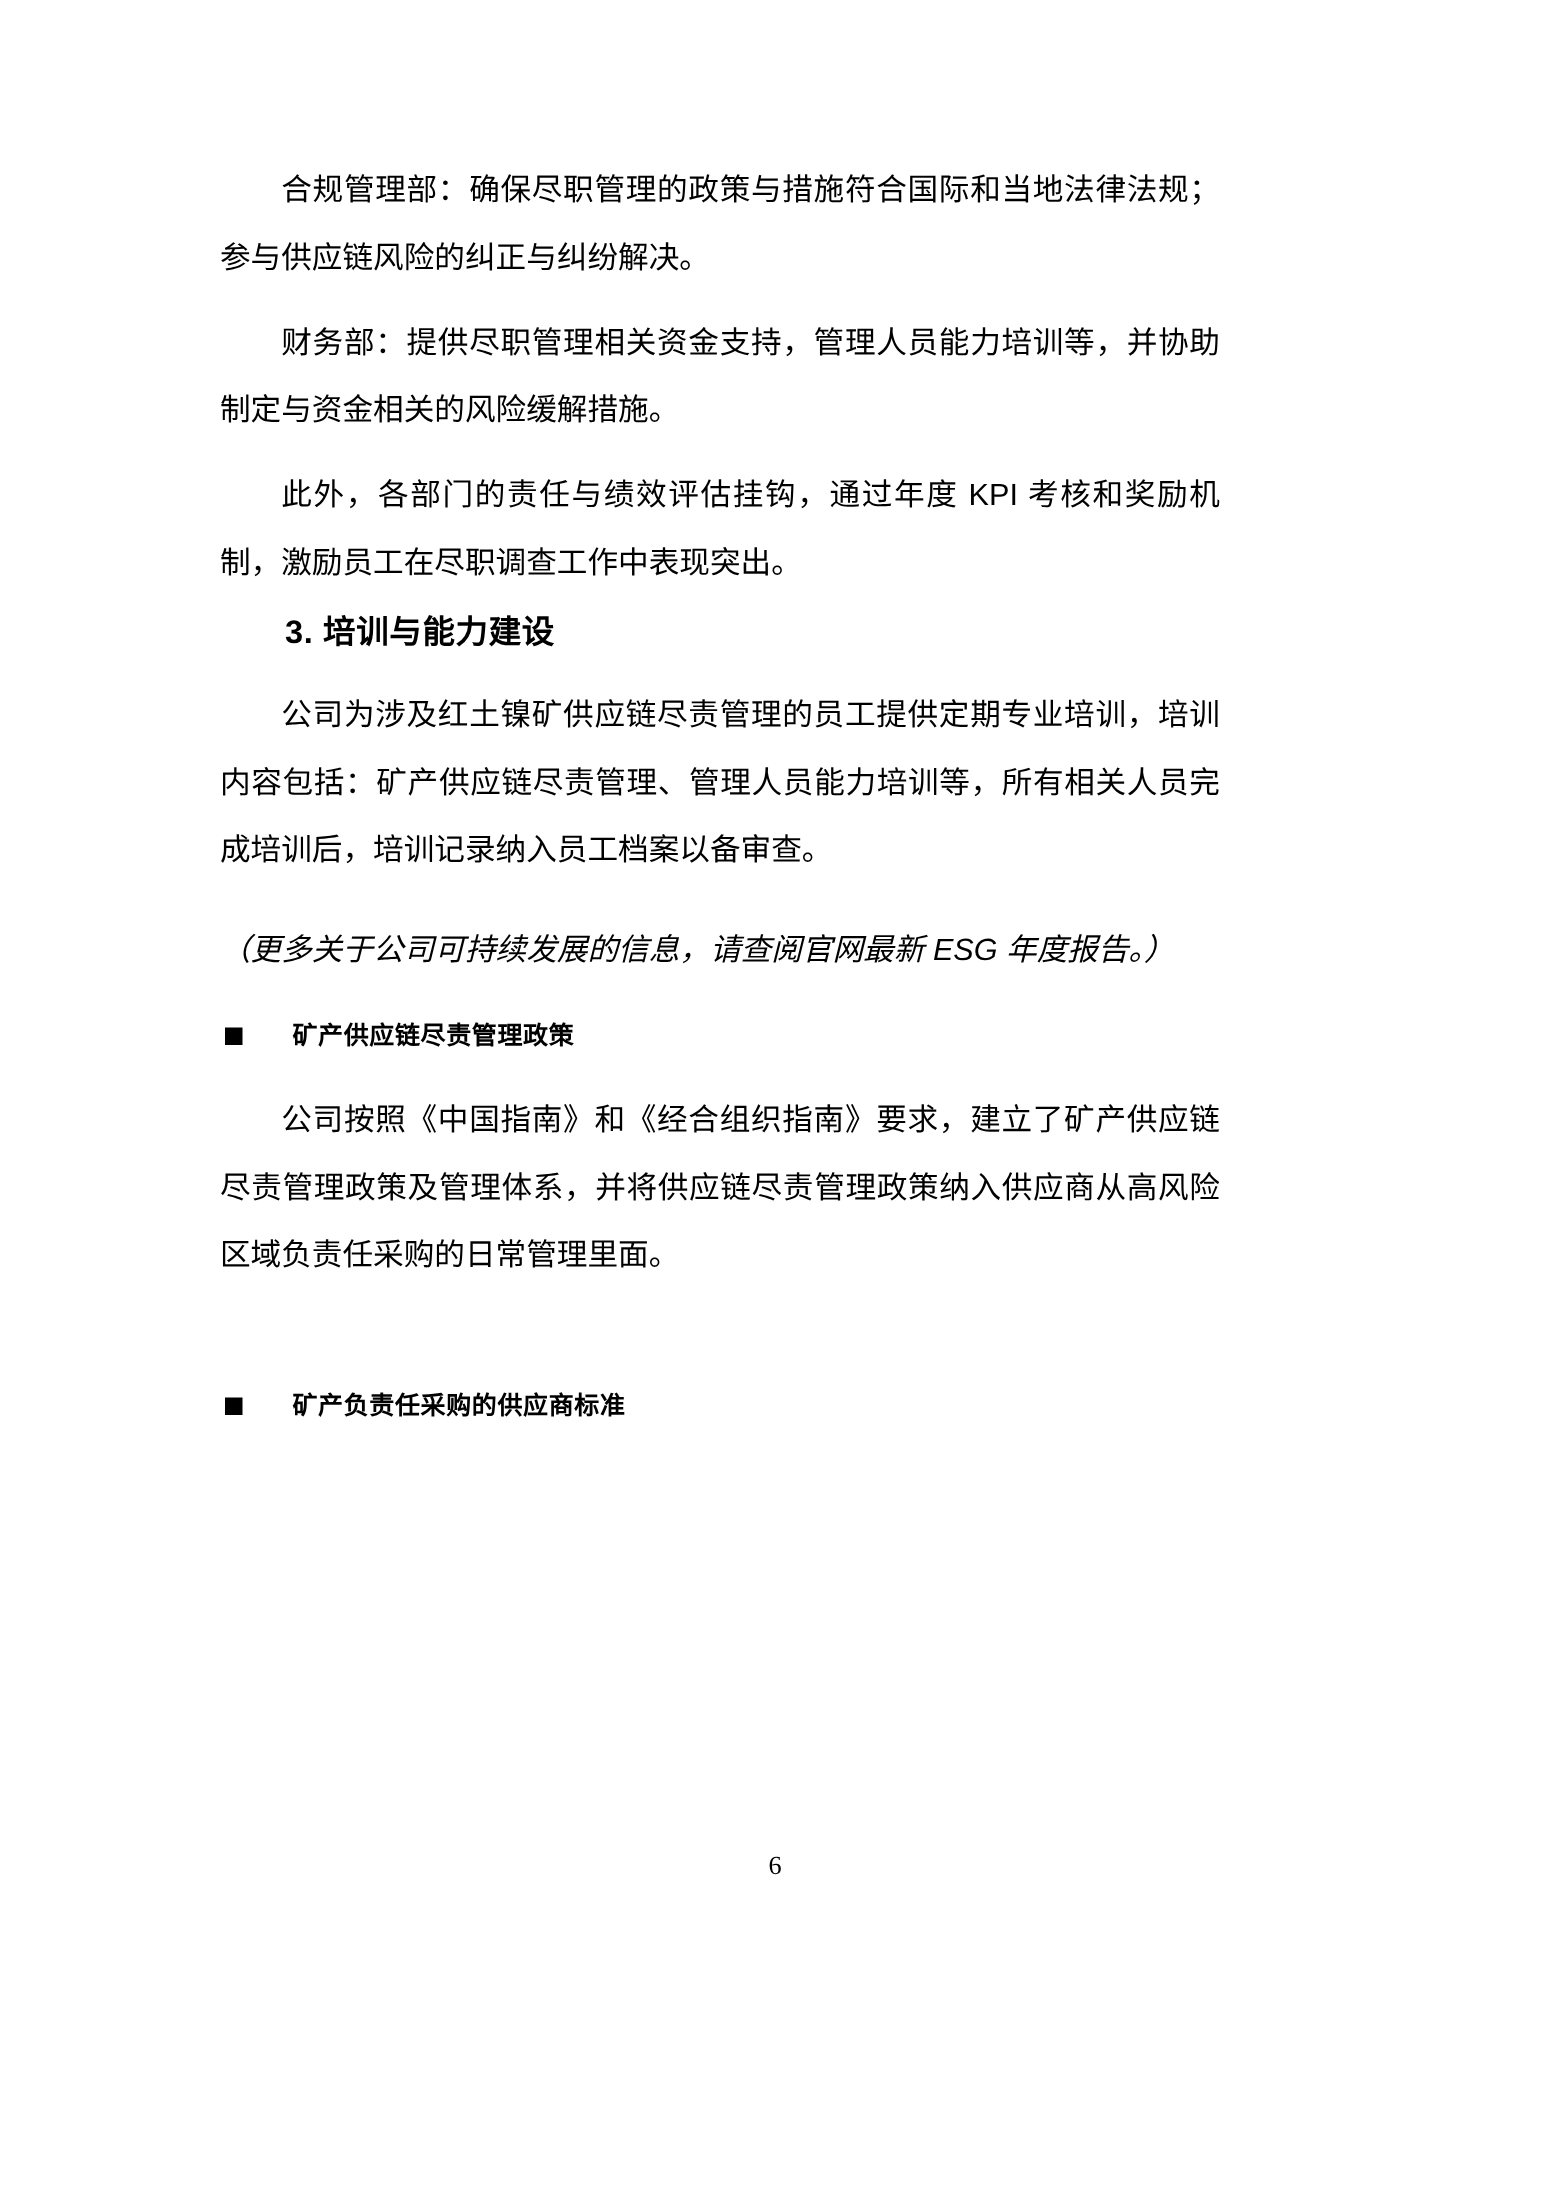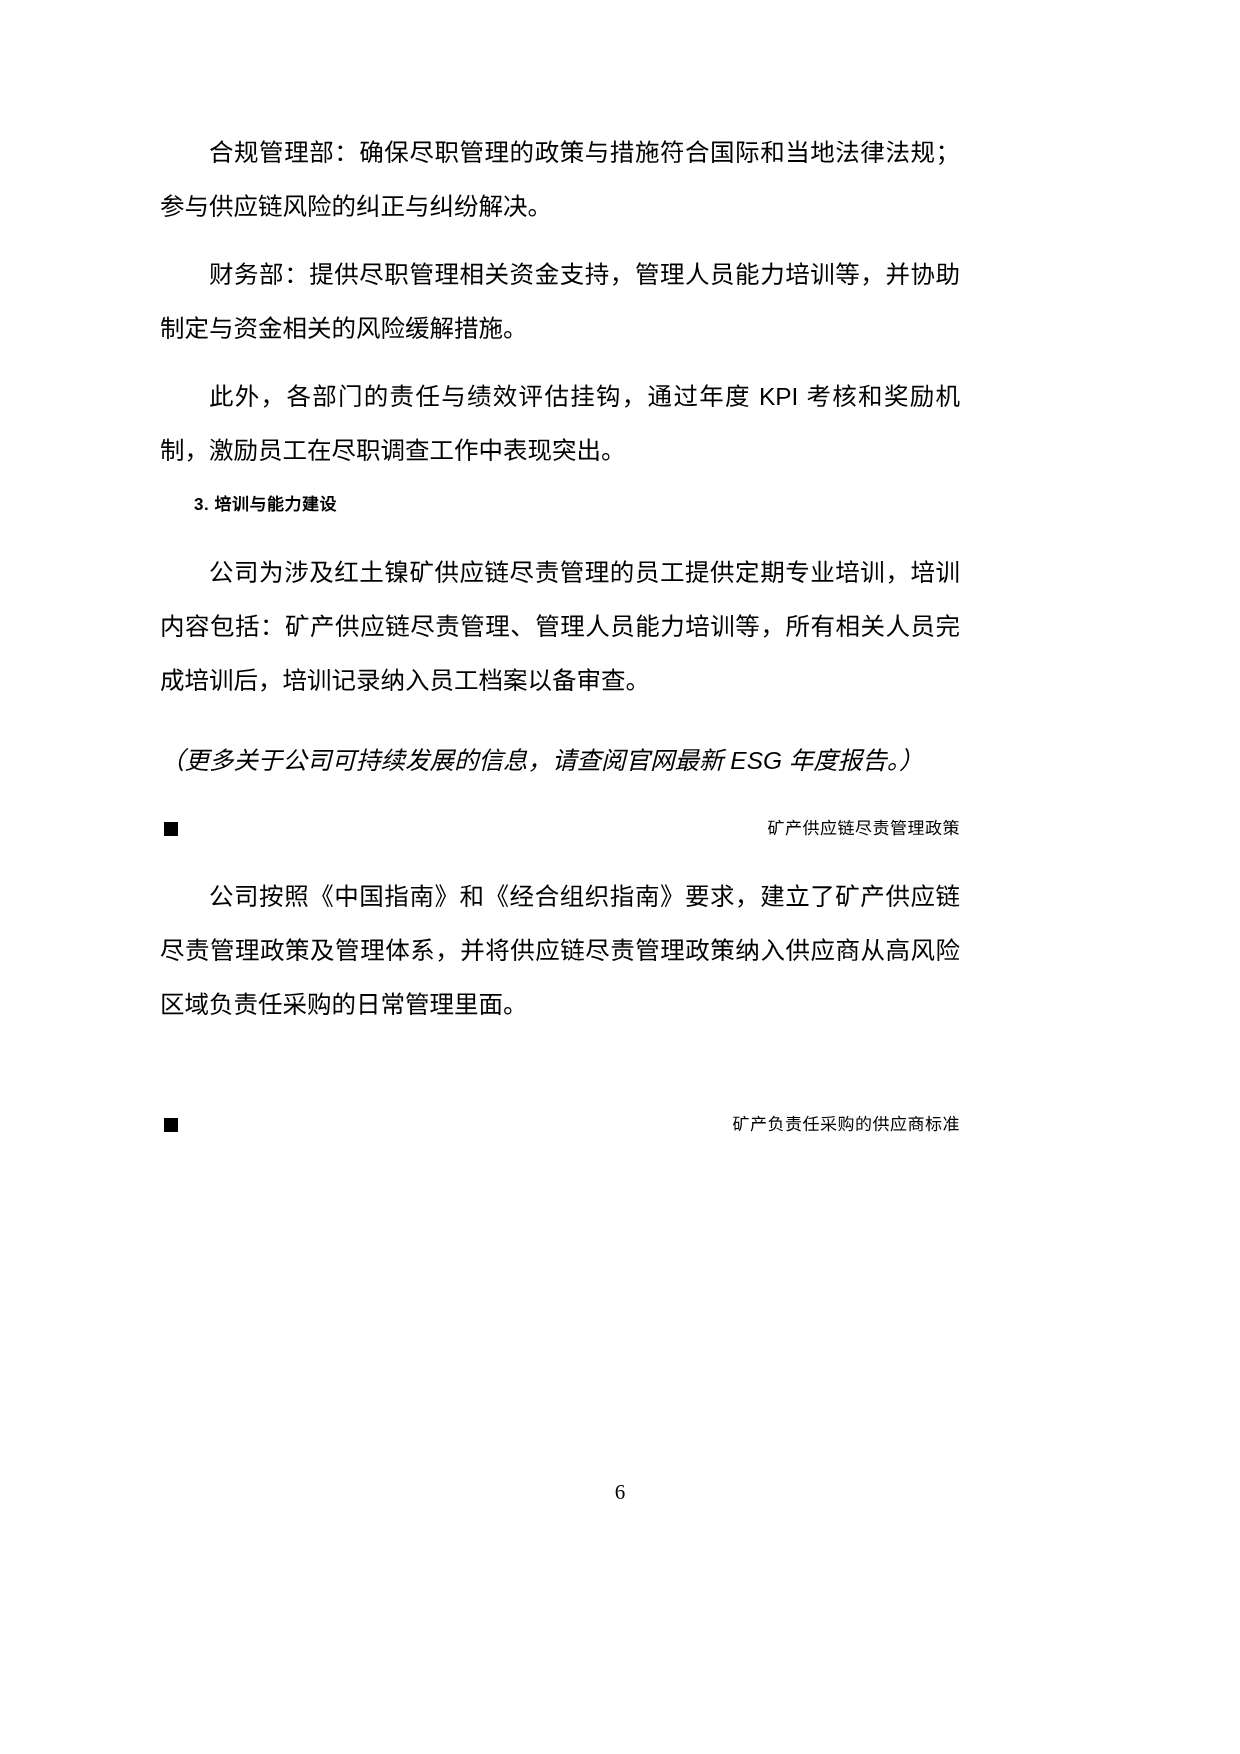--- a/index.html
+++ b/index.html
@@ -14,21 +14,21 @@
     height: 1754px;
     margin: 0 auto;
     background: #ffffff;
     box-sizing: border-box;
     font-family: "Liberation Sans", "DejaVu Sans", sans-serif;
     color: #000000;
     overflow: hidden;
   }
   .content {
     position: absolute;
-    left: 160px;
+    left: 176px;
     top: 126px;
     width: 800px;
   }
   
   .para {
     font-size: 24.5px;
     line-height: 54px;
     text-align: justify;
     text-justify: inter-ideograph;
     text-indent: 2em;
@@ -37,41 +37,40 @@
     word-break: break-all;
     font-weight: 400;
   }
   
   .para-noindent {
     text-indent: 0;
     font-style: italic;
   }
   
   .heading-num {
-    font-size: 17px;
+    font-size: 26px;
     line-height: 54px;
     font-weight: 700;
     text-indent: 2em;
     margin: 0;
     letter-spacing: 0.5px;
   }
   .heading-num .num {
     font-weight: 700;
   }
   
   .heading-bullet {
-    font-size: 17px;
+    font-size: 20px;
     line-height: 54px;
-    font-weight: 400;
+    font-weight: 700;
     margin: 0;
     display: block;
     position: relative;
     padding-left: 58px;
     letter-spacing: 0.5px;
-    text-align: right;
   }
   .heading-bullet .sq {
     position: absolute;
     left: 4px;
     top: 20px;
     width: 14px;
     height: 14px;
     background: #000;
     display: inline-block;
   }

